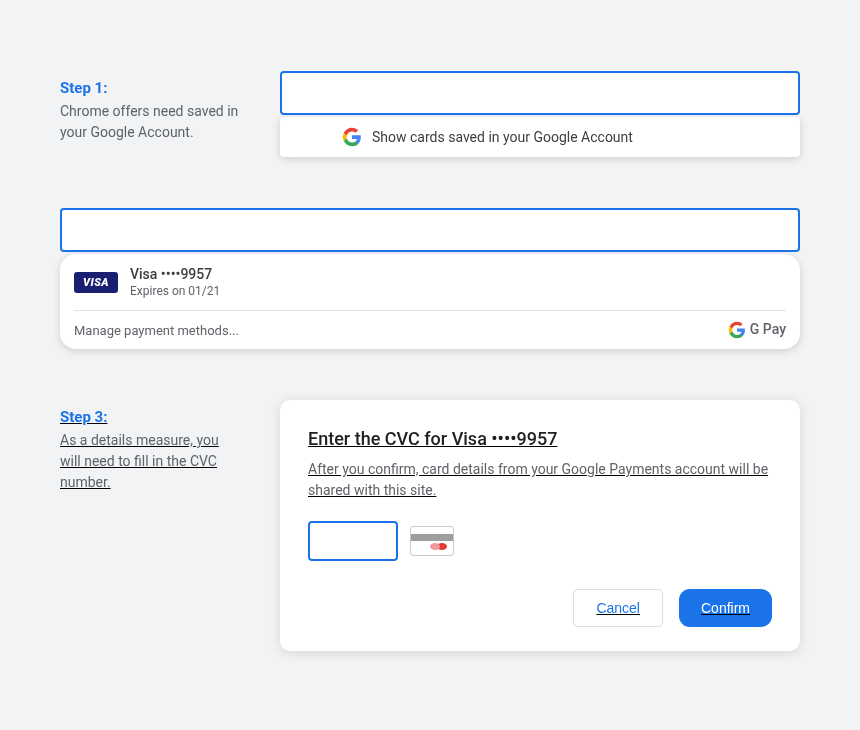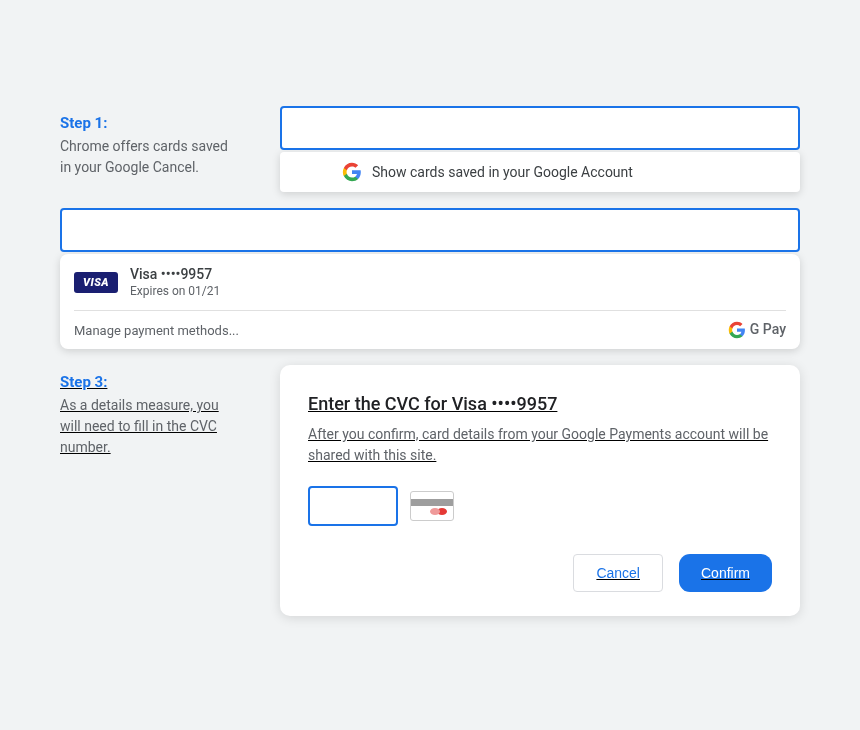--- a/index.html
+++ b/index.html
@@ -15,21 +15,21 @@
     }
 
     .container {
       width: 780px;
       padding: 30px 20px;
     }
 
     .step-row {
       display: flex;
       align-items: flex-start;
-      margin-bottom: 16px;
+      margin-bottom: 51px;
       gap: 40px;
     }
 
     .step-label {
       width: 180px;
       flex-shrink: 0;
       padding-top: 8px;
     }
 
     .step-title {
@@ -88,21 +88,21 @@
     
     .google-g {
       width: 20px;
       height: 20px;
       flex-shrink: 0;
     }
 
     
     .card-dropdown {
       background: #fff;
-      border-radius: 8px;
+      border-radius: 16px;
       box-shadow: 0 2px 8px rgba(0,0,0,0.15);
       margin-top: 2px;
       overflow: hidden;
     }
 
     .card-item {
       display: flex;
       align-items: center;
       padding: 12px 14px;
       gap: 12px;
@@ -274,21 +274,21 @@
     }
   </style>
 </head>
 <body>
 
 <div class="container">
 
   <div class="step-row">
     <div class="step-label">
       <div class="step-title">Step 1:</div>
-      <div class="step-desc">Chrome offers cards saved in your Google Cancel.</div>
+      <div class="step-desc">Chrome offers need saved in your Google Account.</div>
     </div>
     <div class="step-content">
       <input class="text-input" type="text" style="">
       <div class="dropdown">
         <div class="dropdown-item">
 
           <svg class="google-g" viewBox="0 0 24 24" xmlns="http://www.w3.org/2000/svg">
             <path d="M22.56 12.25c0-.78-.07-1.53-.2-2.25H12v4.26h5.92c-.26 1.37-1.04 2.53-2.21 3.31v2.77h3.57c2.08-1.92 3.28-4.74 3.28-8.09z" fill="#4285F4"></path>
             <path d="M12 23c2.97 0 5.46-.98 7.28-2.66l-3.57-2.77c-.98.66-2.23 1.06-3.71 1.06-2.86 0-5.29-1.93-6.16-4.53H2.18v2.84C3.99 20.53 7.7 23 12 23z" fill="#34A853"></path>
             <path d="M5.84 14.09c-.22-.66-.35-1.36-.35-2.09s.13-1.43.35-2.09V7.07H2.18C1.43 8.55 1 10.22 1 12s.43 3.45 1.18 4.93l3.66-2.84z" fill="#FBBC05"></path>

